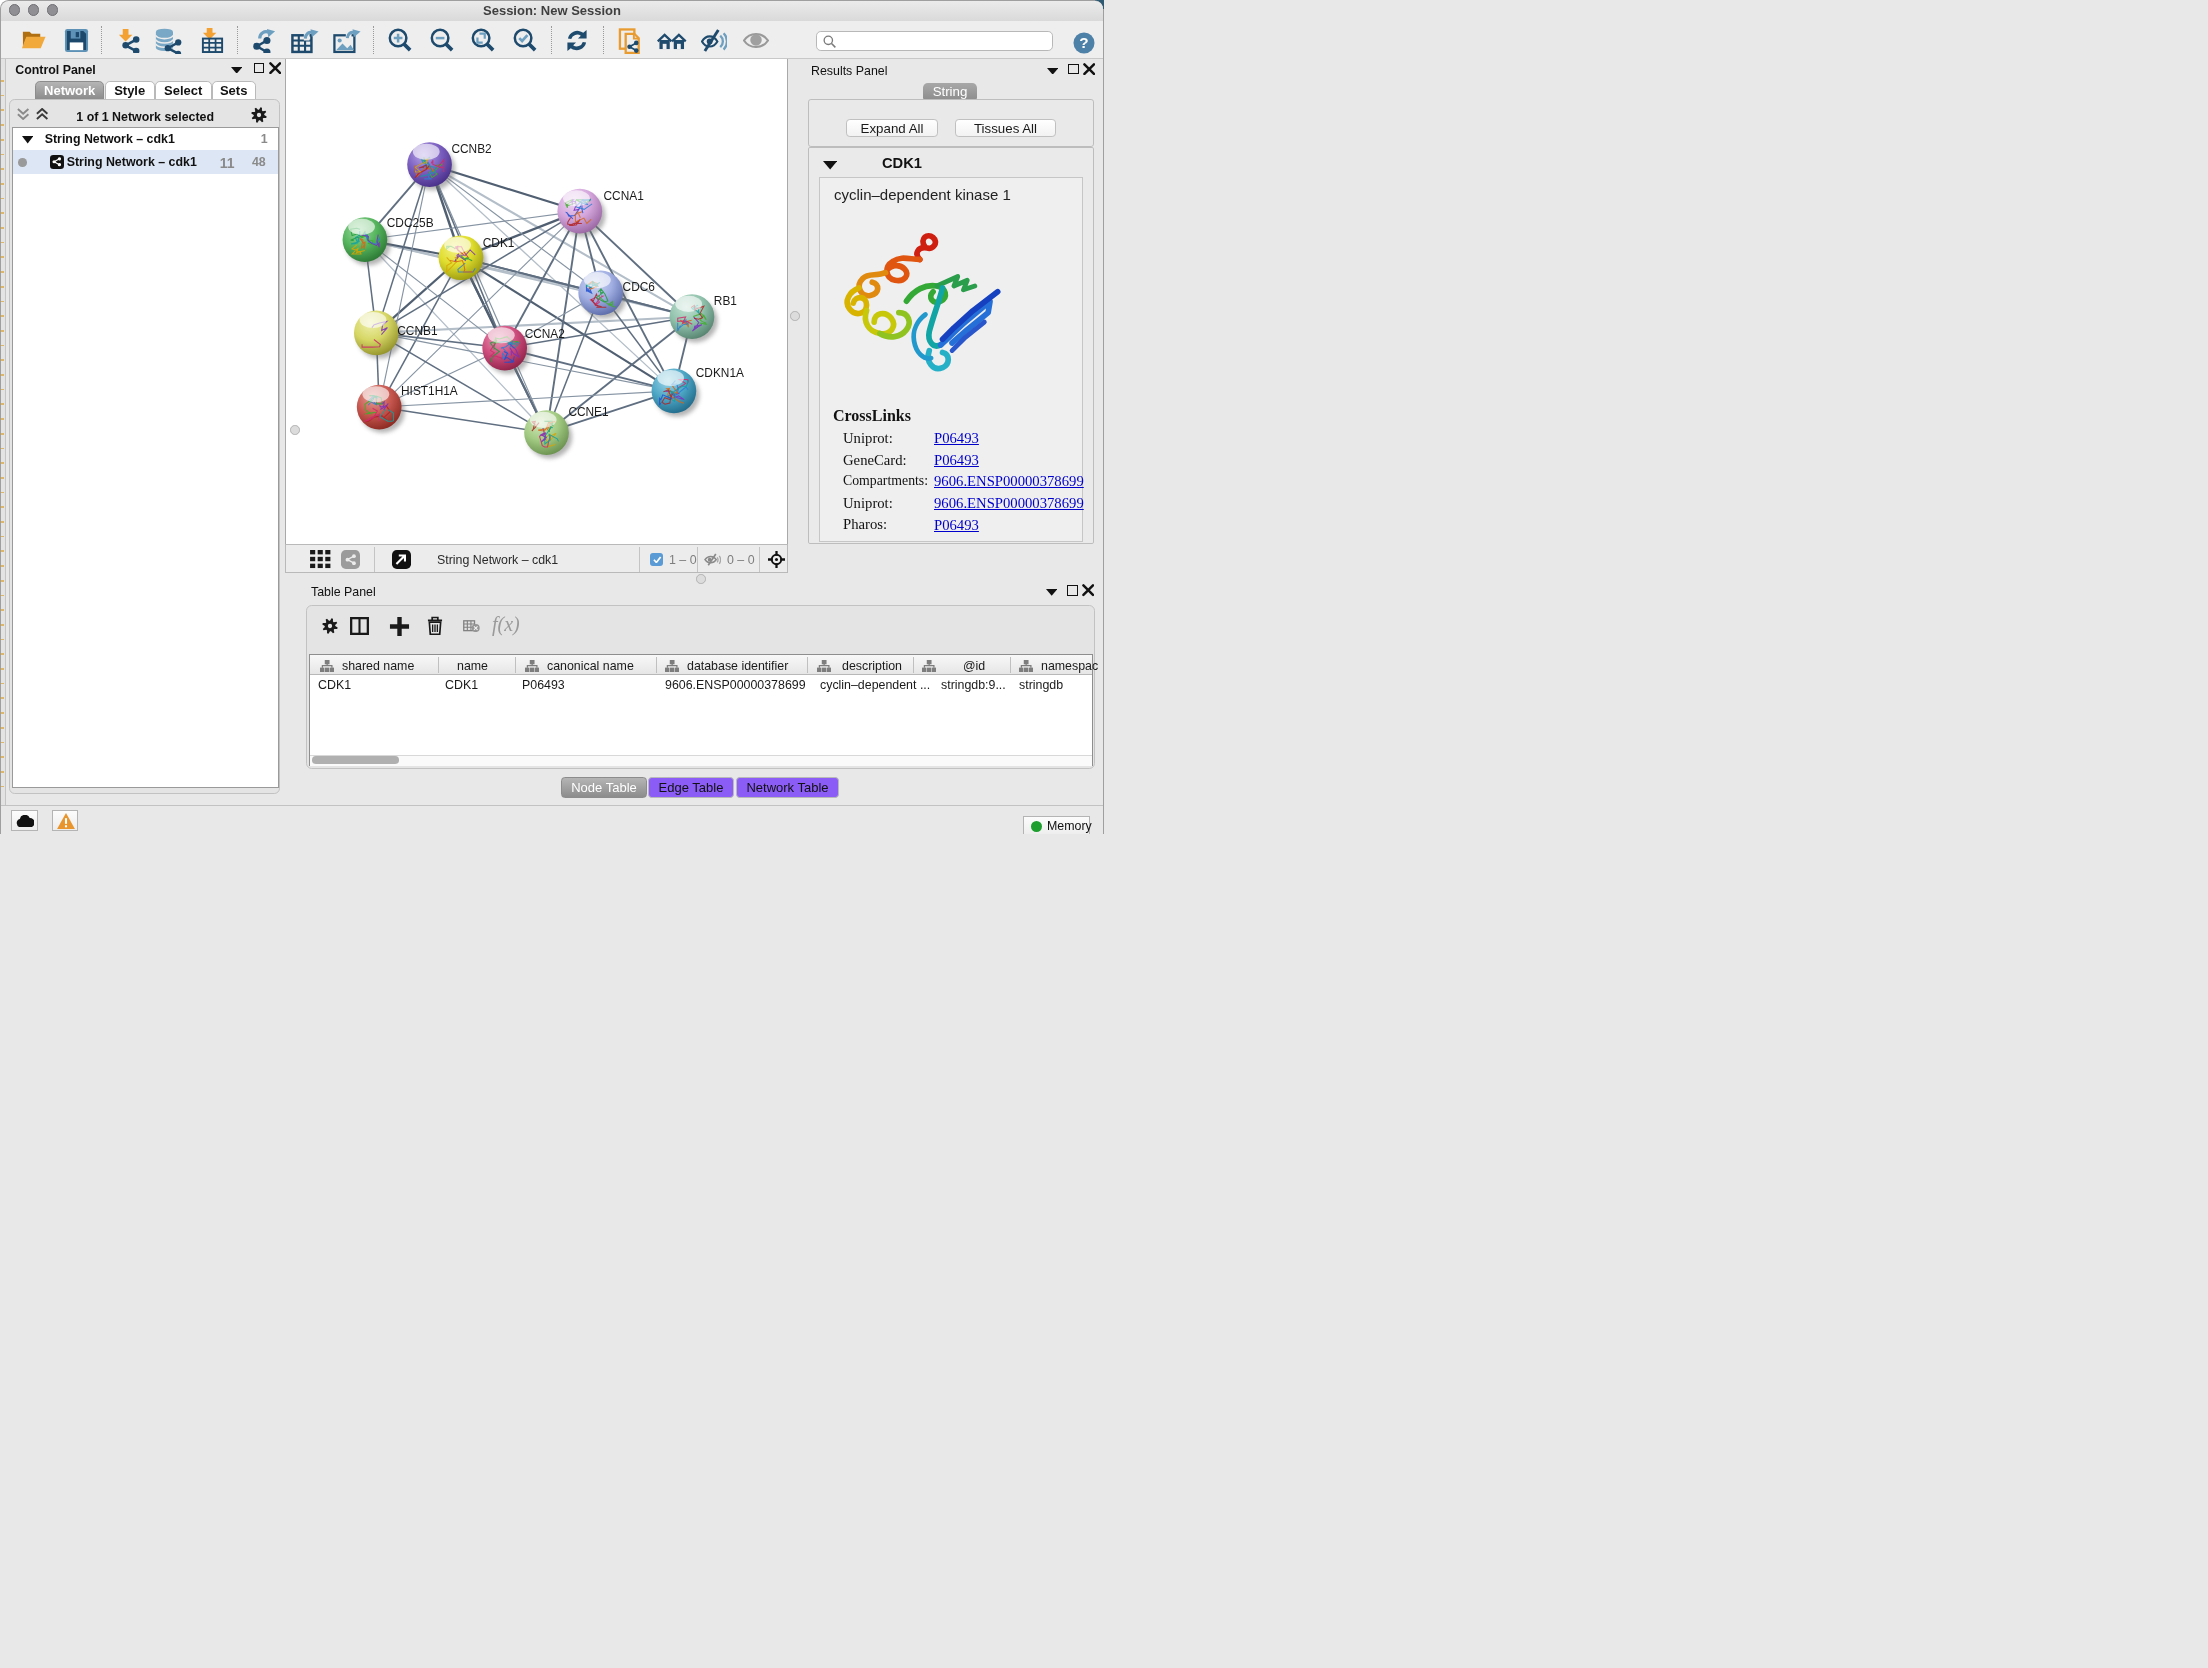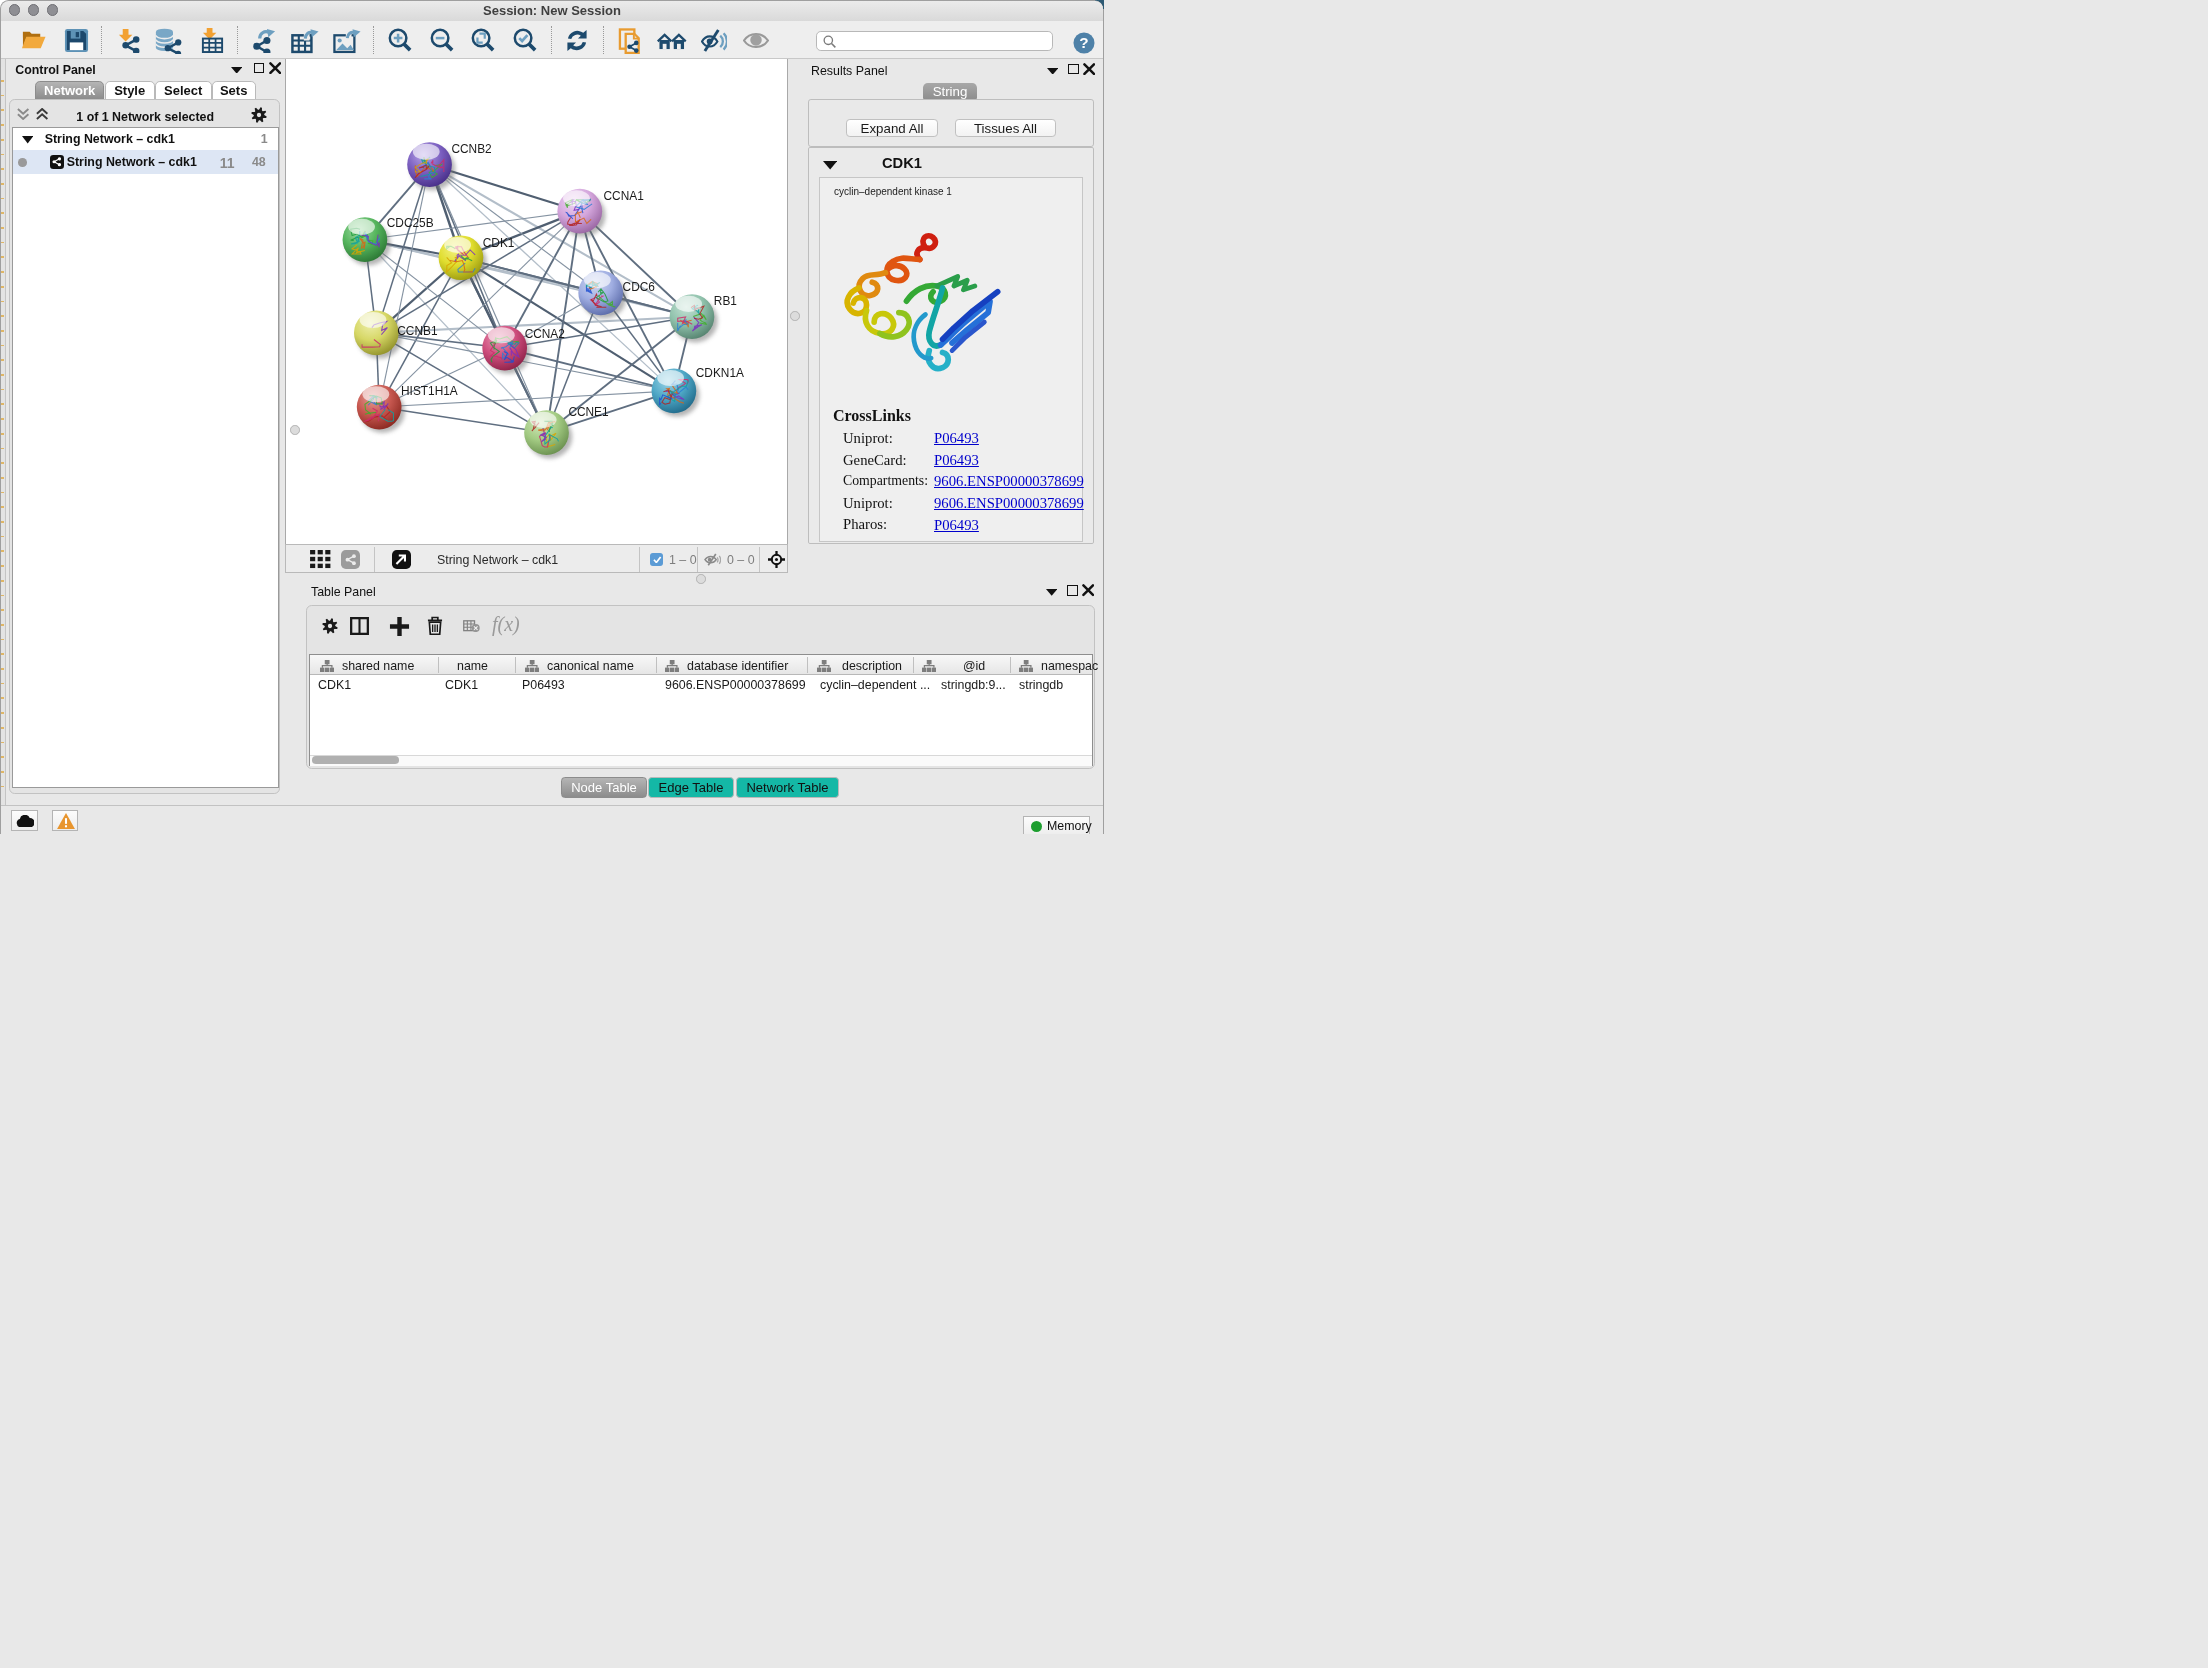--- a/index.html
+++ b/index.html
@@ -45,21 +45,21 @@
   .roundbox { position:absolute; background:#e9e9e9; border:1px solid #bdbdbd; border-radius:2.9px; }
   .whitebtn { position:absolute; background:linear-gradient(#ffffff,#f2f2f2); border:1px solid #c0c0c0; border-radius:3.8px;
      font-size:13.3px; color:#1a1a1a; text-align:center; }
   .graytab { position:absolute; background:linear-gradient(#a8a8a8,#8a8a8a); color:#fff; border-radius:4.8px;
      font-size:13.3px; text-align:center; }
   a.bluelink { color:#0000cc; font-family:"Liberation Serif", serif; font-size:14.7px; text-decoration:underline; }
 
   .hlabel { top:86px; font-size:12.4px; color:#1a1a1a; }
   .dlabel { top:105px; font-size:12.4px; color:#1a1a1a; }
   .treeic { top:87px; }
-  .bottab { position:absolute; top:204px; height:21px; background:#14b8a6; border:1px solid #b9b9b9;
+  .bottab { position:absolute; top:204px; height:21px; background:#8b5cf6; border:1px solid #b9b9b9;
     border-radius:3.8px; font-size:13px; color:#111; text-align:center; line-height:20px; }
   .bottab.sel { background:linear-gradient(#b5b5b5,#8c8c8c); color:#fff; border-color:#8c8c8c; }
   .sbtn { position:absolute; top:3.8px; height:21px; background:linear-gradient(#fcfcfc,#ededed); border:1px solid #b4b4b4; }
   #frame { position:absolute; left:0; top:0; width:1104px; height:834px;
     border-radius:8.6px 8.6px 0 0; box-shadow:0 0 0 28.5px #ffffff; border:1px solid #9f9f9f; border-bottom:none;
     z-index:60; pointer-events:none; }
 </style>
 </head>
 <body>
 <div id="frame"></div>
@@ -583,21 +583,21 @@
   <div class="roundbox" style="left:19px;top:40px;width:286px;height:48px"></div>
   <div class="whitebtn" style="left:57px;top:60px;width:92px;height:18px;line-height:17px">Expand All</div>
   <div class="whitebtn" style="left:166px;top:60px;width:101px;height:18px;line-height:17px">Tissues All</div>
 
   <div class="roundbox" style="left:19px;top:88px;width:286px;height:397px;border-radius:1.9px;background:#eaeaea"></div>
   <svg class="abs" style="left:34px;top:102px" width="14.3" height="8.6" viewBox="0 0 15 9">
       <path d="M0 0 h15 l-7.5 9 z" fill="#111"></path>
     </svg>
   <div class="abs" style="left:93px;top:96px;font-size:14.7px;font-weight:bold;color:#111">CDK1</div>
   <div class="abs" style="left:30px;top:118px;width:264px;height:365px;background:#efefef;border:1px solid #c6c6c6"></div>
-  <div class="abs" style="left:45px;top:127px;font-size:10px;color:#222">cyclin–dependent kinase 1</div>
+  <div class="abs" style="left:45px;top:127px;font-size:15px;color:#222">cyclin–dependent kinase 1</div>
 
   <svg class="abs" style="left:45px;top:170px" width="181" height="152" viewBox="0 0 190 160">
     <g fill="none" stroke-linecap="round" stroke-linejoin="round">
       <path d="M95 18 C90 10 98 4 104 9 C110 14 104 22 98 20 C88 18 84 26 90 32" stroke="#cf1f10" stroke-width="6"></path>
       <path d="M90 32 C80 32 70 28 62 34 C52 40 54 52 64 54 C74 56 80 48 74 42 C68 36 58 38 54 46" stroke="#e05510" stroke-width="6"></path>
       <path d="M54 46 C44 50 36 46 30 52 C22 60 28 72 38 70 C48 68 48 58 40 56" stroke="#e08a10" stroke-width="6"></path>
       <path d="M26 62 C16 66 10 76 16 84 C22 92 34 90 34 80 C34 70 22 70 20 78" stroke="#d8b400" stroke-width="6"></path>
       <path d="M34 86 C30 98 36 108 48 110 C60 112 66 102 60 94 C54 86 42 88 42 98" stroke="#c8c80a" stroke-width="6"></path>
       <path d="M48 110 C58 116 70 114 76 106 C82 98 78 88 68 88" stroke="#8fc31f" stroke-width="6"></path>
       <path d="M76 76 C84 64 96 58 108 60 C118 62 120 72 112 76 C104 80 98 72 104 66" stroke="#35a935" stroke-width="6"></path>

